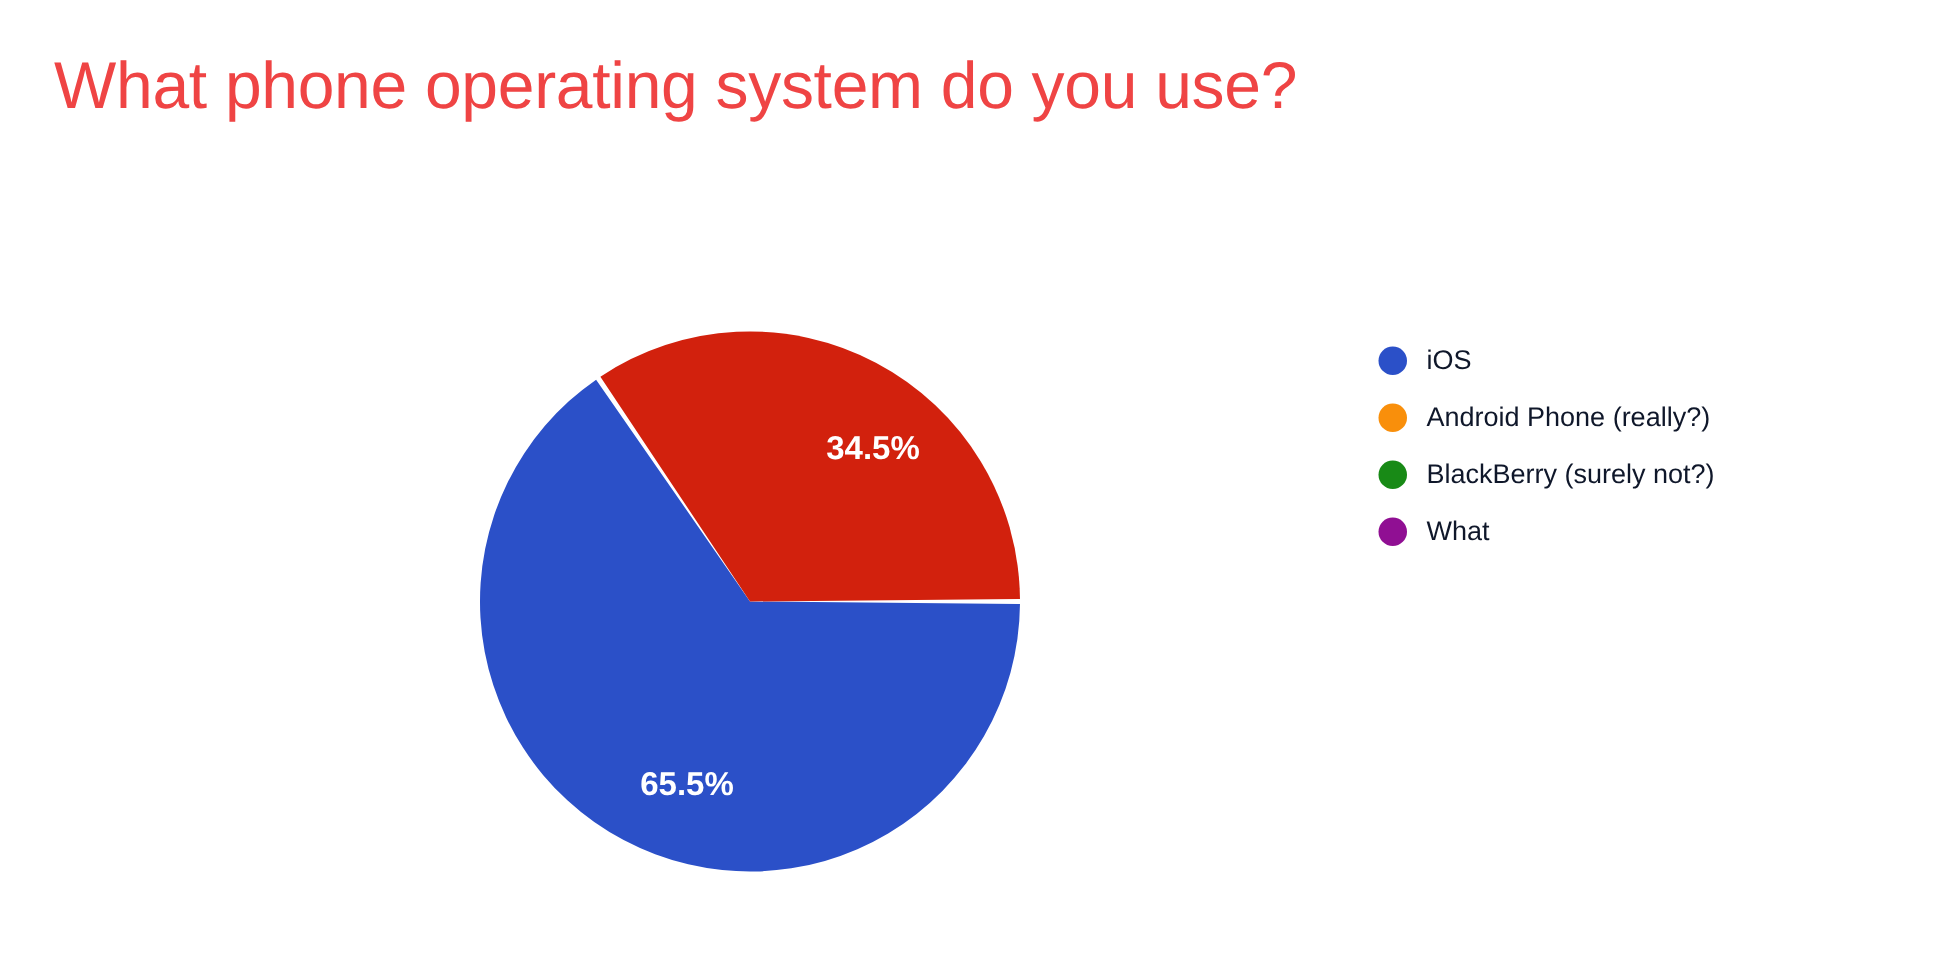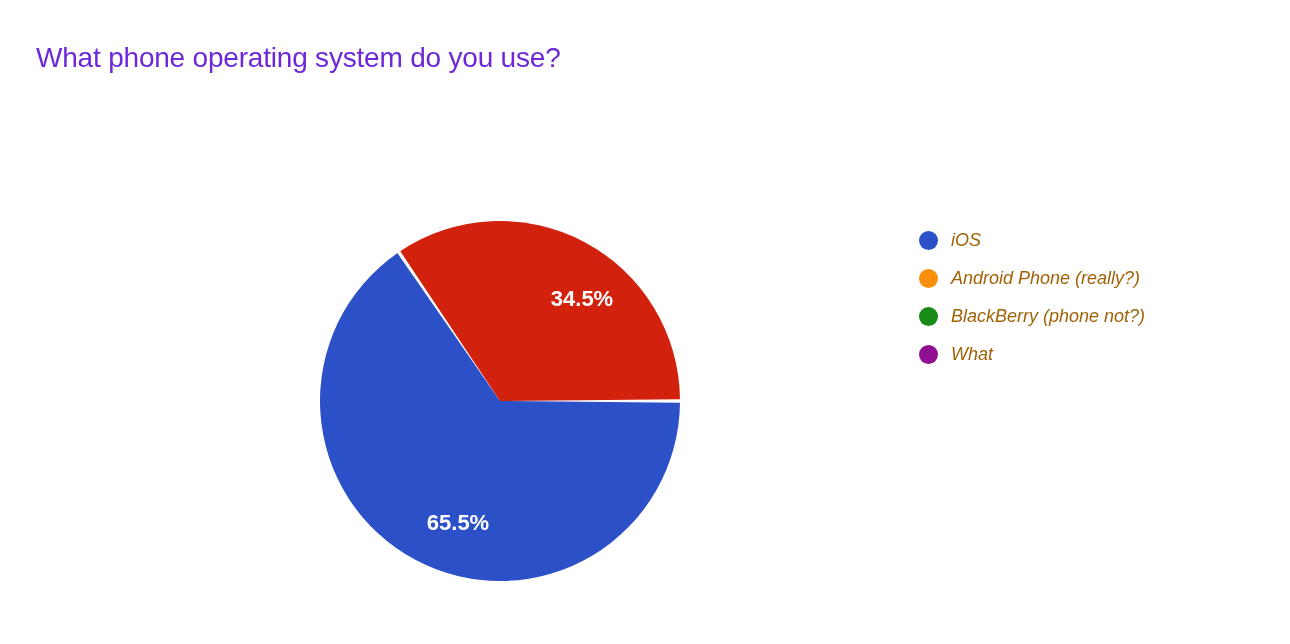--- a/index.html
+++ b/index.html
@@ -19,24 +19,24 @@
   .chart-card {
     position: absolute;
     inset: 0;
     background: #ffffff;
   }
 
   .chart-title {
     position: absolute;
     left: 36px;
     top: 38px;
-    font-size: 28px;
+    font-size: 44px;
     line-height: 40px;
     font-weight: 400;
-    color: #6d28d9;
+    color: #ef4444;
     letter-spacing: -0.2px;
     white-space: nowrap;
   }
 
   .plot-area {
     position: absolute;
     left: 0;
     top: 0;
     width: 900px;
     height: 644px;
@@ -79,23 +79,22 @@
   .legend-swatch {
     width: 19px;
     height: 19px;
     border-radius: 50%;
     flex: 0 0 auto;
   }
 
   .legend-label {
     font-size: 18px;
     line-height: 22px;
-    color: #a16207;
+    color: #0f172a;
     white-space: nowrap;
-    font-style: italic;
   }
 </style>
 </head>
 <body>
 
 <div class="chart-card">
 
   <div class="chart-title">What phone operating system do you use?</div>
 
   <div class="plot-area">
@@ -118,21 +117,21 @@
     <div class="legend-item">
       <span class="legend-swatch" style="background: rgb(43, 80, 200);"></span>
       <span class="legend-label">iOS</span>
     </div>
     <div class="legend-item">
       <span class="legend-swatch" style="background: rgb(249, 143, 11);"></span>
       <span class="legend-label">Android Phone (really?)</span>
     </div>
     <div class="legend-item">
       <span class="legend-swatch" style="background: rgb(24, 138, 22);"></span>
-      <span class="legend-label">BlackBerry (phone not?)</span>
+      <span class="legend-label">BlackBerry (surely not?)</span>
     </div>
     <div class="legend-item">
       <span class="legend-swatch" style="background: rgb(144, 15, 147);"></span>
       <span class="legend-label">What</span>
     </div>
   </div>
 
 </div>
 
 </body></html>

